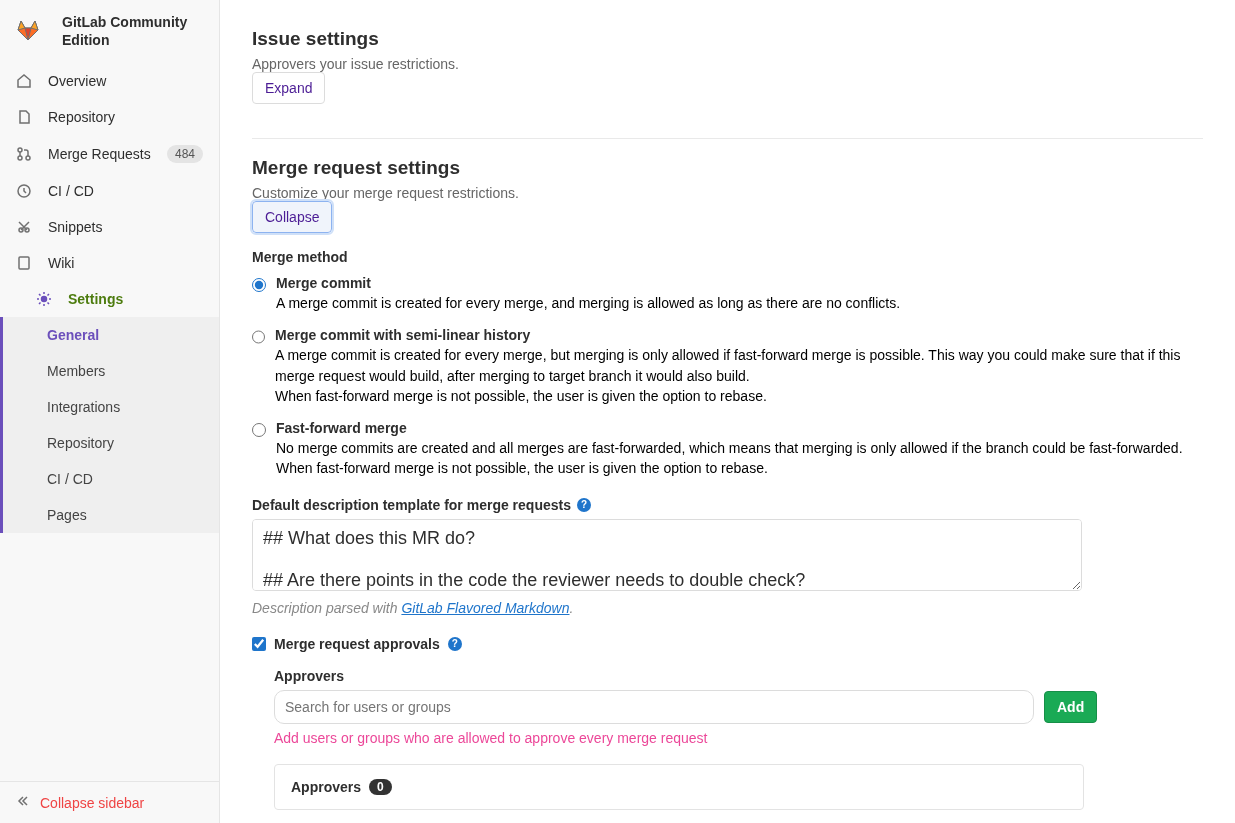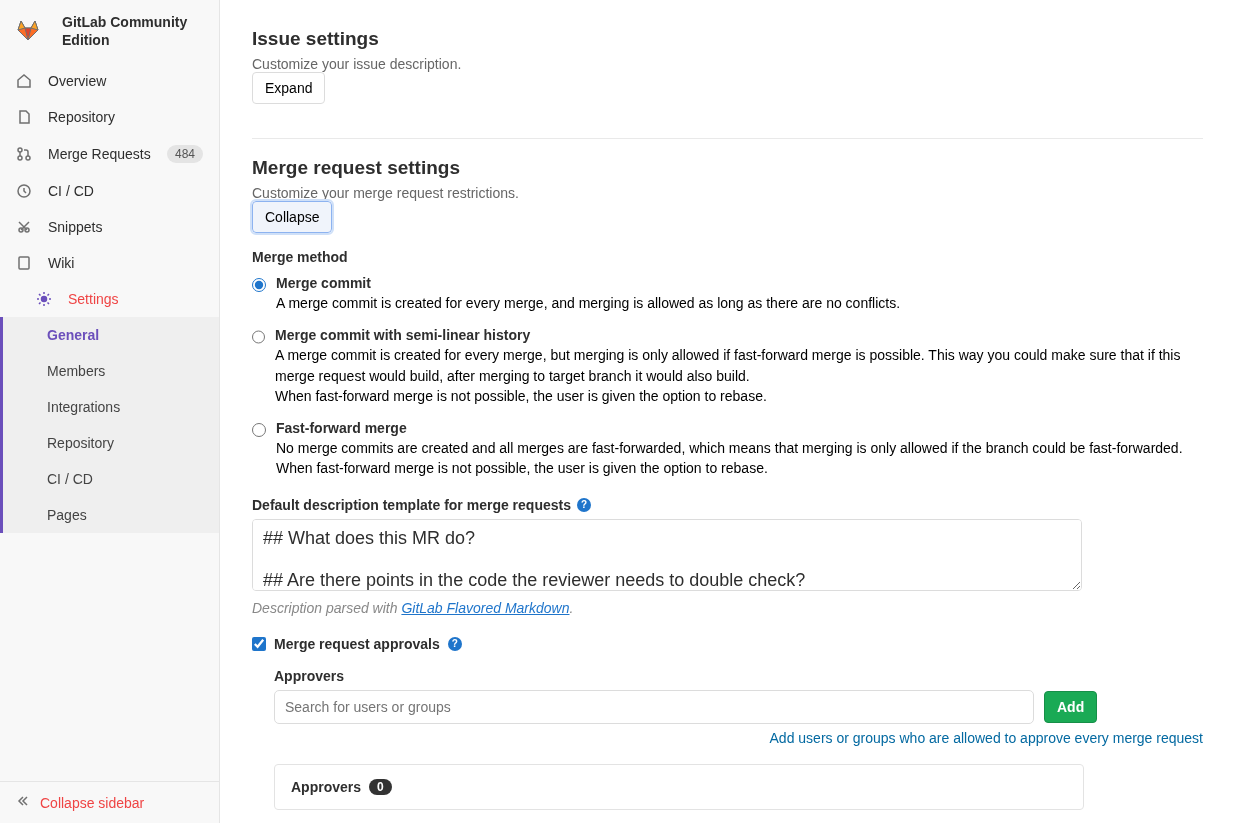--- a/index.html
+++ b/index.html
@@ -43,22 +43,22 @@
     .nav-item .icon { width: 16px; height: 16px; display:flex; align-items:center; justify-content:center; }
     .nav-item .label { flex: 1; }
     .nav-item .badge {
       background: #e4e4e4;
       color: #555;
       border-radius: 10px;
       padding: 2px 8px;
       font-size: 12px;
     }
     .nav-item.active {
-      color: #ef4444;
-      font-weight: 400;
+      color: #4d7c0f;
+      font-weight: 700;
       padding-left: 36px;
     }
     .nav-item.active .icon svg { stroke: #6b4fbb; fill: #6b4fbb; }
     .subnav {
       background: #efefef;
       border-left: 3px solid #6b4fbb;
     }
     .subnav .sub-item {
       padding: 10px 16px 10px 44px;
       cursor: pointer;
@@ -97,21 +97,21 @@
       margin-bottom: 6px;
     }
     .section-desc { color: #666; }
     .btn {
       border: 1px solid #dcdcdc;
       background: #fff;
       padding: 7px 12px;
       border-radius: 4px;
       cursor: pointer;
       font-size: 14px;
-      color: #000000;
+      color: #4c1d95;
     }
     .btn.focused {
       background: #f0f4fb;
       border: 1px solid #8db3f0;
       outline: 2px solid #cfe0f8;
     }
     .btn-green {
       background: #1aaa55;
       color: #fff;
       border: 1px solid #168f48;
@@ -156,24 +156,24 @@
     }
     .hint { color: #888; font-style: italic; margin-top: 6px; }
     .hint a { color: #1f75cb; font-style: italic; }
     .check-row { display:flex; align-items:center; gap:8px; margin-top: 20px; }
     .check-row input[type="checkbox"]{ accent-color:#1f75cb; width:14px; height:14px;}
     .indent { margin-left: 22px; }
     .approvers-label { font-weight:700; margin-top: 16px; margin-bottom:6px; }
     .input-row { display:flex; gap:10px; align-items:center; }
     .text-input {
       flex: 0 0 760px;
-      border:1px solid #dcdcdc; border-radius:5px;
+      border:1px solid #dcdcdc; border-radius:10px;
       padding:8px 10px; font-size:14px;
     }
-    .sub-hint { color:#0369a1; margin-top:6px;text-align:right; }
+    .sub-hint { color:#ec4899; margin-top:6px; }
     .approvers-box {
       border:1px solid #e3e3e3; border-radius:4px;
       padding:14px 16px; margin-top:18px; width:810px;
       display:flex; align-items:center; gap:8px;
     }
     .count-pill {
       background:#333; color:#fff; border-radius:10px;
       padding:1px 8px; font-size:12px; font-weight:700;
     }
     .icon svg { stroke:#707070; }
@@ -276,21 +276,21 @@
     <span>Collapse sidebar</span>
   </div>
 </div>
 
 <div class="main">
 
   <div class="section">
     <div class="section-header">
       <div>
         <div class="section-title">Issue settings</div>
-        <div class="section-desc">Customize your issue description.</div>
+        <div class="section-desc">Approvers your issue restrictions.</div>
       </div>
       <button class="btn">Expand</button>
     </div>
   </div>
 
   <hr>
 
   <div class="section">
     <div class="section-header">
       <div>

